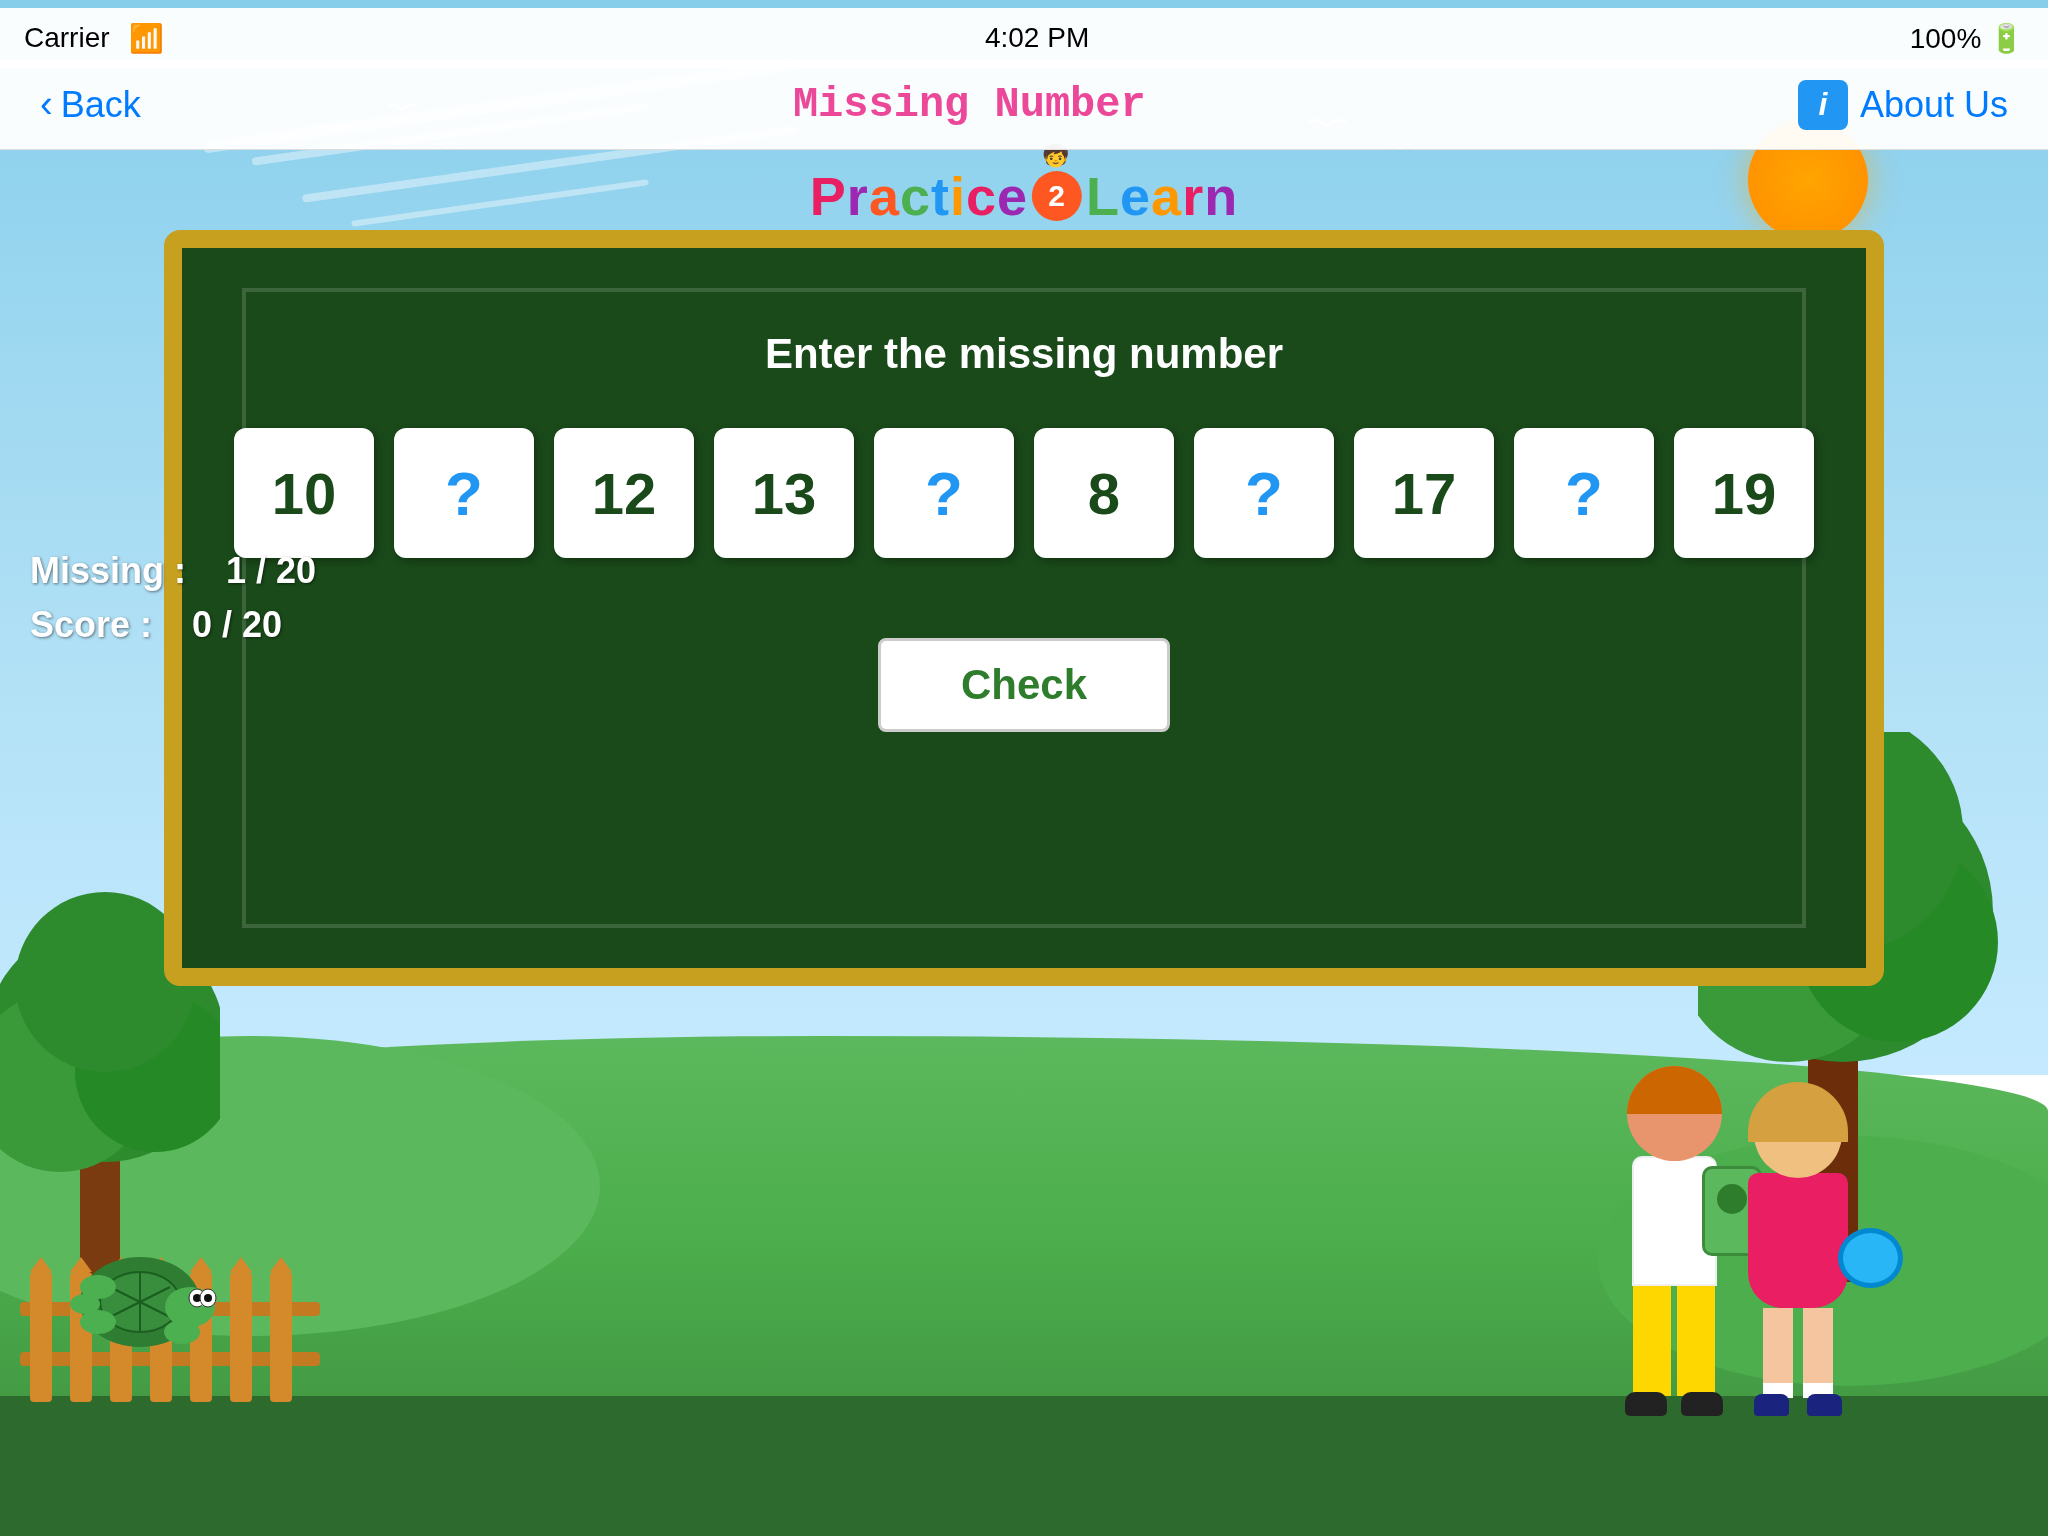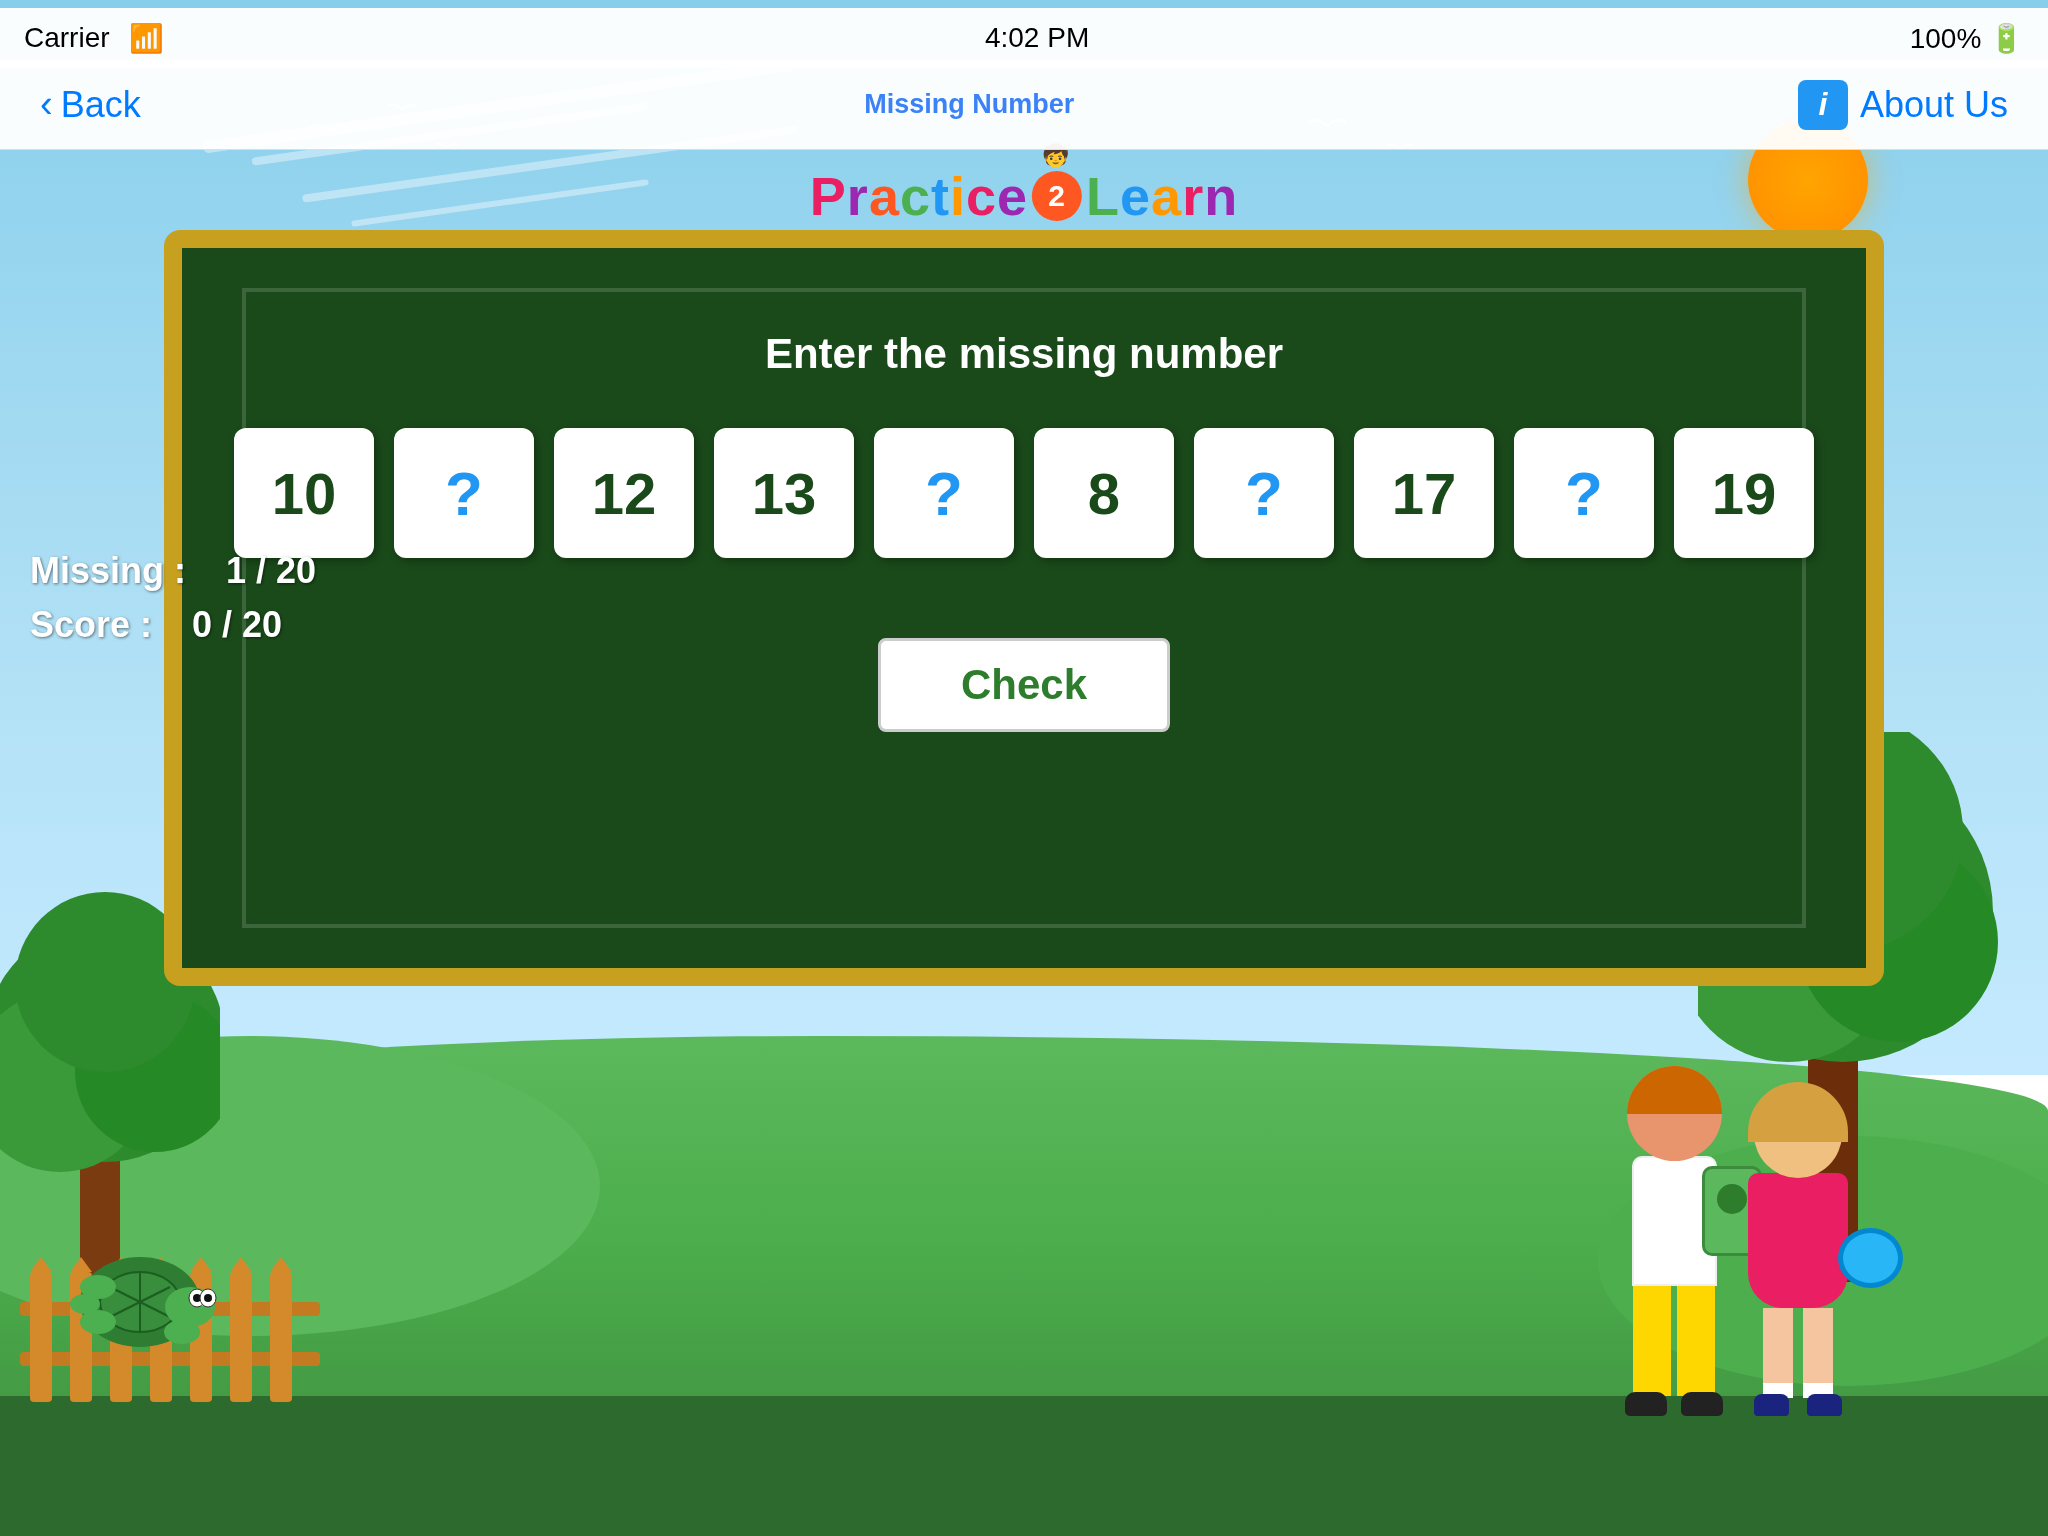--- a/index.html
+++ b/index.html
@@ -75,24 +75,24 @@
       background: none;
       border: none;
     }
 
     .back-chevron {
       font-size: 38px;
       color: #007AFF;
     }
 
     .nav-title {
-      font-size: 27px;
+      font-size: 42px;
       font-weight: bold;
-      color: #3b82f6;
-      font-family: Liberation Sans, sans-serif;
+      color: #ec4899;
+      font-family: Liberation Mono, monospace;
     }
 
     .about-us-btn {
       display: flex;
       align-items: center;
       gap: 12px;
       cursor: pointer;
       background: none;
       border: none;
     }

